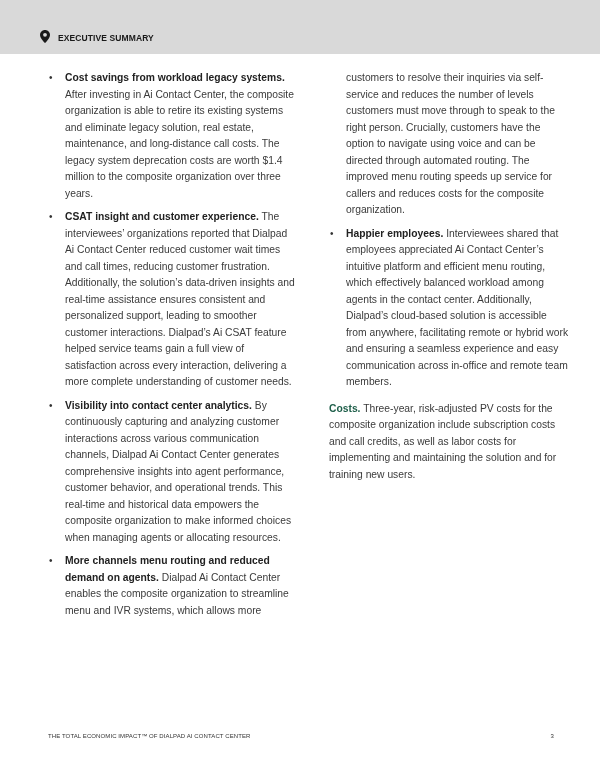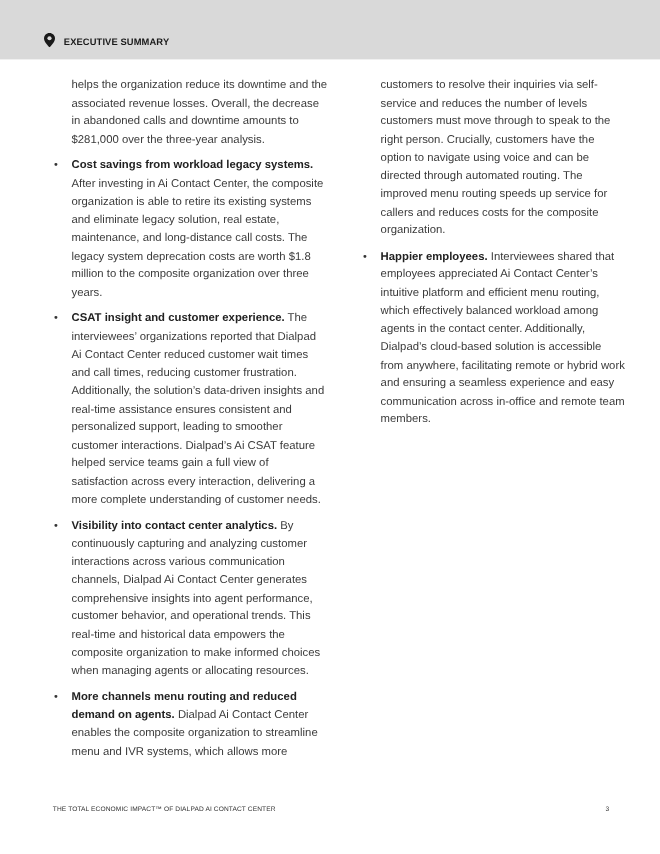--- a/index.html
+++ b/index.html
@@ -40,26 +40,25 @@
 <div class="header-band"></div>
 <div class="header-label">
   <svg class="pin-icon" viewBox="0 0 10 13">
     <path d="M5 0C2.2 0 0 2.2 0 4.9c0 3.4 5 8.1 5 8.1s5-4.7 5-8.1C10 2.2 7.8 0 5 0z" fill="#1a1a1a"></path>
     <circle cx="5" cy="4.8" r="1.9" fill="#d9d9d9"></circle>
   </svg>
   <span class="header-text">EXECUTIVE SUMMARY</span>
 </div>
 
 <div class="col col-left">
-  <p class="para indent">helps the organization reduce its downtime and the associated revenue losses. Overall, the decrease in abandoned calls and downtime amounts to $281,000 over the three-year analysis.</p>
 
   <div class="bullet">
     <span class="bullet-dot">•</span>
     <span class="bold">Cost savings from workload legacy systems.</span>
-    <span>After investing in Ai Contact Center, the composite organization is able to retire its existing systems and eliminate legacy solution, real estate, maintenance, and long-distance call costs. The legacy system deprecation costs are worth $1.8 million to the composite organization over three years.</span>
+    <span>After investing in Ai Contact Center, the composite organization is able to retire its existing systems and eliminate legacy solution, real estate, maintenance, and long-distance call costs. The legacy system deprecation costs are worth $1.4 million to the composite organization over three years.</span>
   </div>
 
 
   <div class="bullet">
     <span class="bullet-dot">•</span>
     <span class="bold">CSAT insight and customer experience.</span><span> The interviewees’ organizations reported that Dialpad Ai Contact Center reduced customer wait times and call times, reducing customer frustration. Additionally, the solution’s data-driven insights and real-time assistance ensures consistent and personalized support, leading to smoother customer interactions. Dialpad’s Ai CSAT feature helped service teams gain a full view of satisfaction across every interaction, delivering a more complete understanding of customer needs.</span>
   </div>
 
   <div class="bullet">
     <span class="bullet-dot">•</span>
@@ -73,19 +72,22 @@
 </div>
 
 <div class="col col-right">
   <p class="para indent">customers to resolve their inquiries via self-service and reduces the number of levels customers must move through to speak to the right person. Crucially, customers have the option to navigate using voice and can be directed through automated routing. The improved menu routing speeds up service for callers and reduces costs for the composite organization.</p>
 
   <div class="bullet">
     <span class="bullet-dot">•</span>
     <span class="bold">Happier employees.</span><span> Interviewees shared that employees appreciated Ai Contact Center’s intuitive platform and efficient menu routing, which effectively balanced workload among agents in the contact center. Additionally, Dialpad’s cloud-based solution is accessible from anywhere, facilitating remote or hybrid work and ensuring a seamless experience and easy communication across in-office and remote team members.</span>
   </div>
 
+  <p class="para" style="margin-top:10px;">
+    <span class="green">Costs.</span><span> Three-year, risk-adjusted PV costs for the composite organization include subscription costs and call credits, as well as labor costs for implementing and maintaining the solution and for training new users.</span>
+  </p>
 
 </div>
 
 <div class="footer">
   <span>THE TOTAL ECONOMIC IMPACT™ OF DIALPAD AI CONTACT CENTER</span>
   <span>3</span>
 </div>
 
 </body></html>

